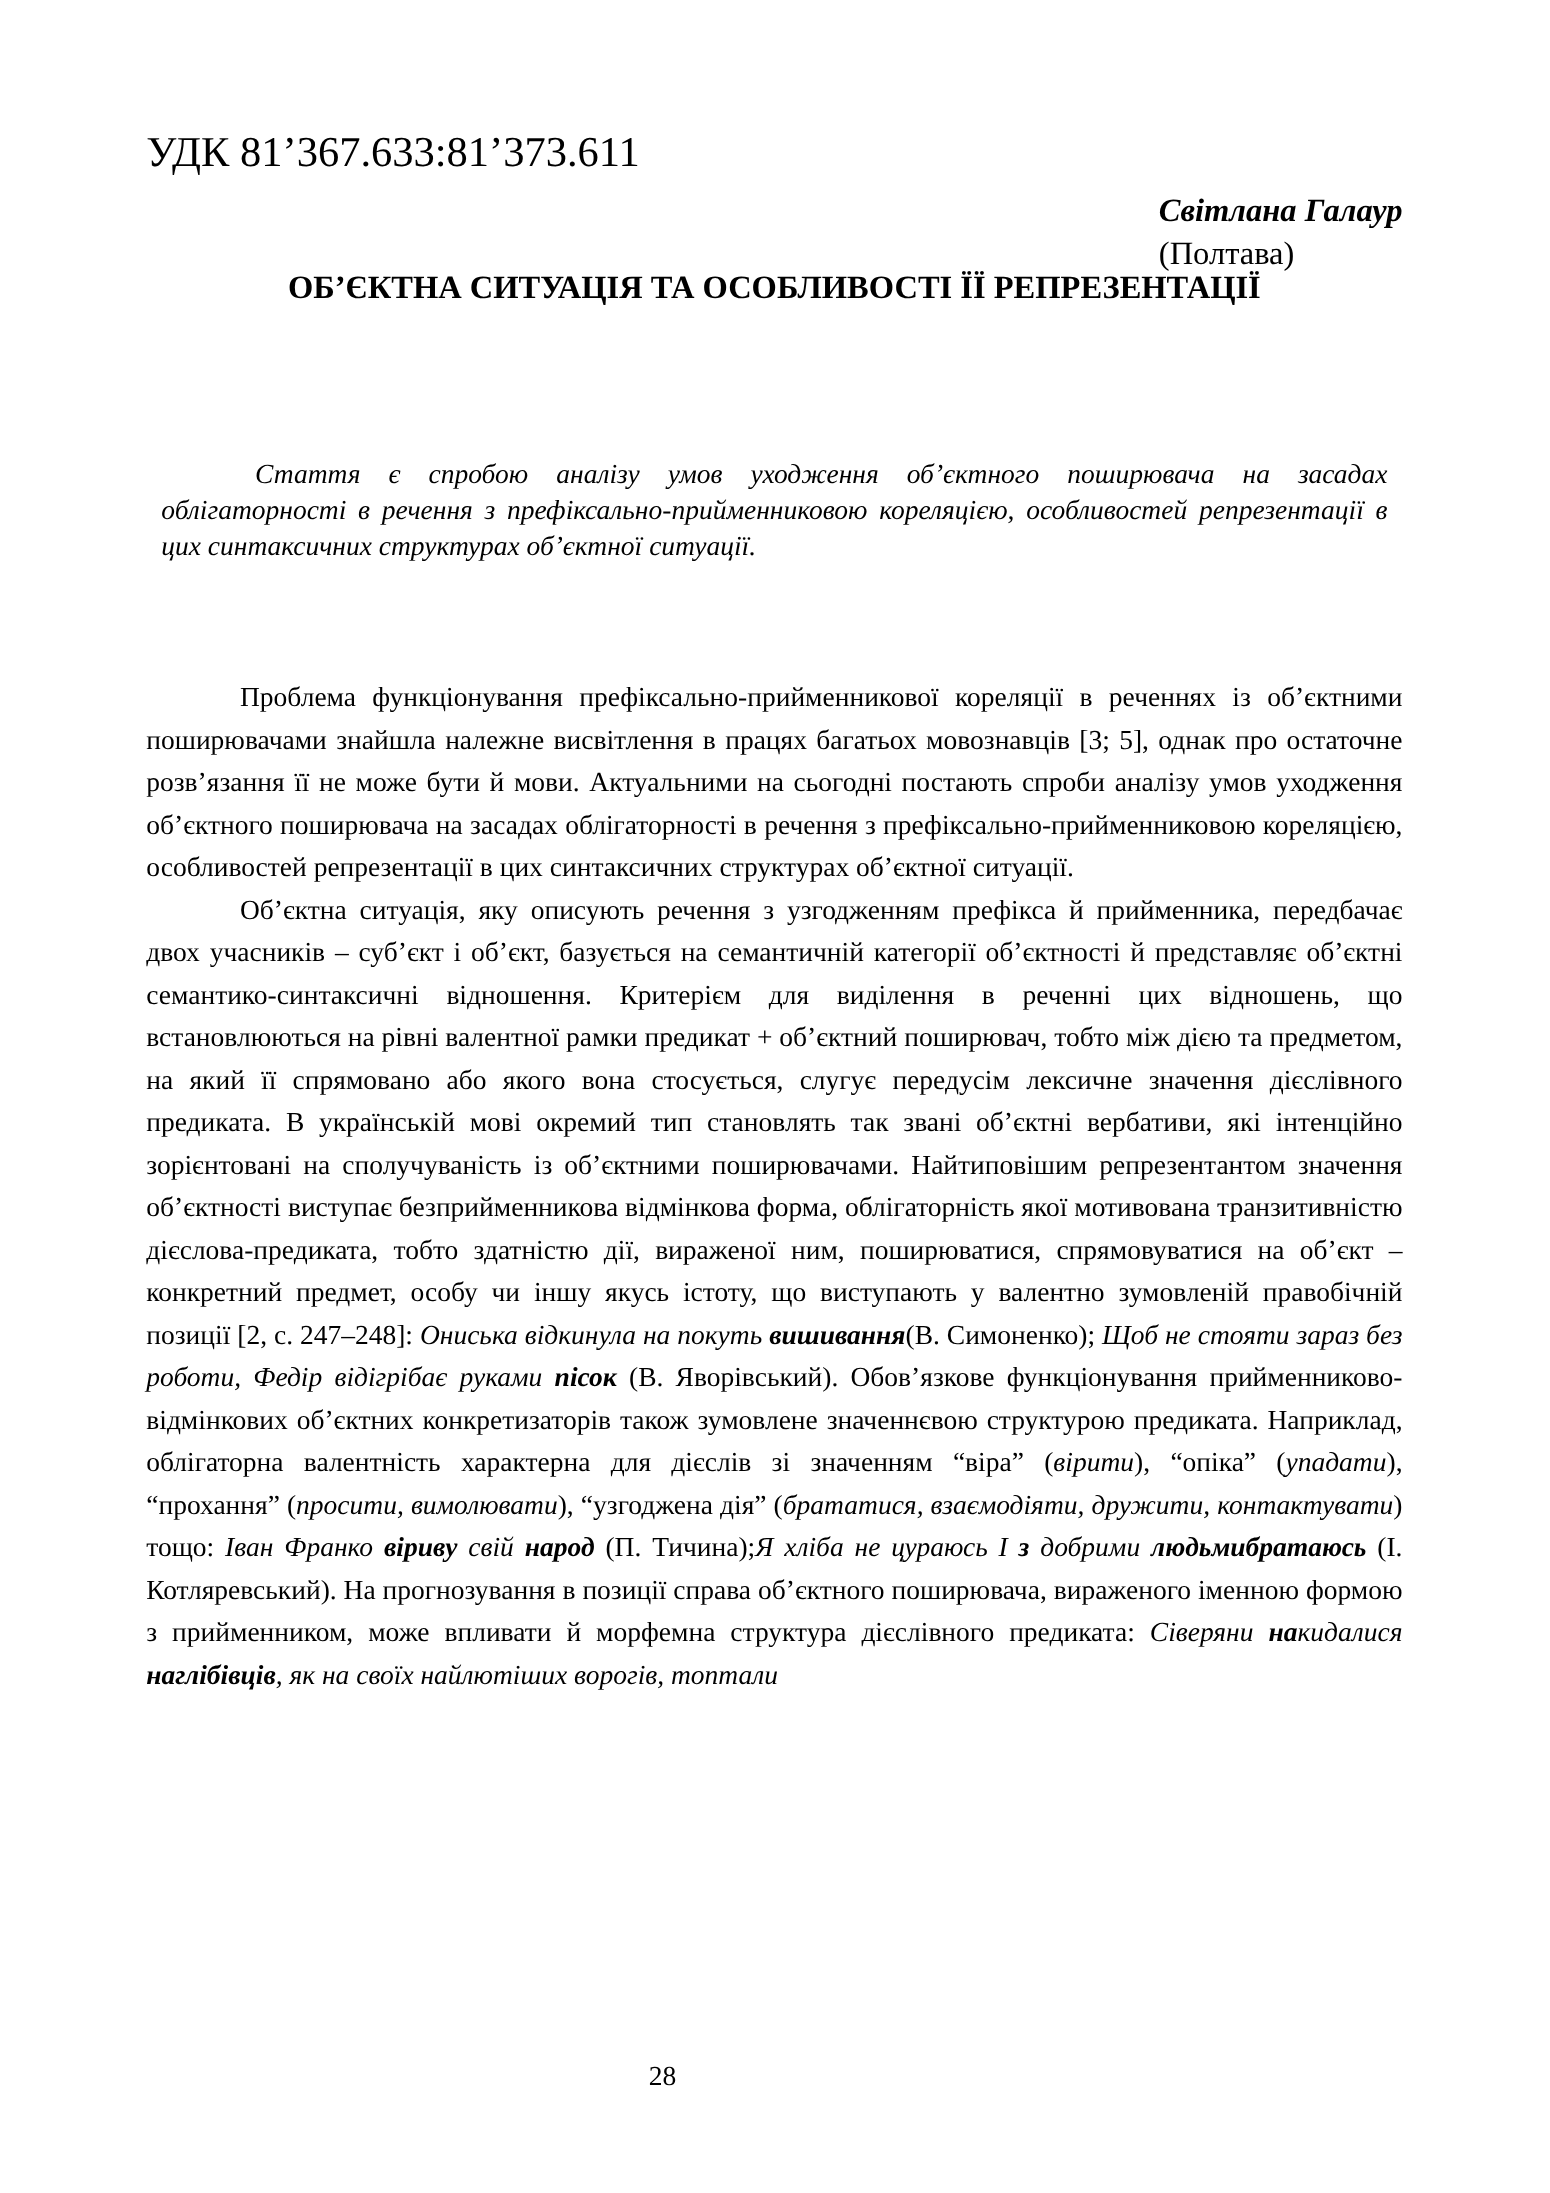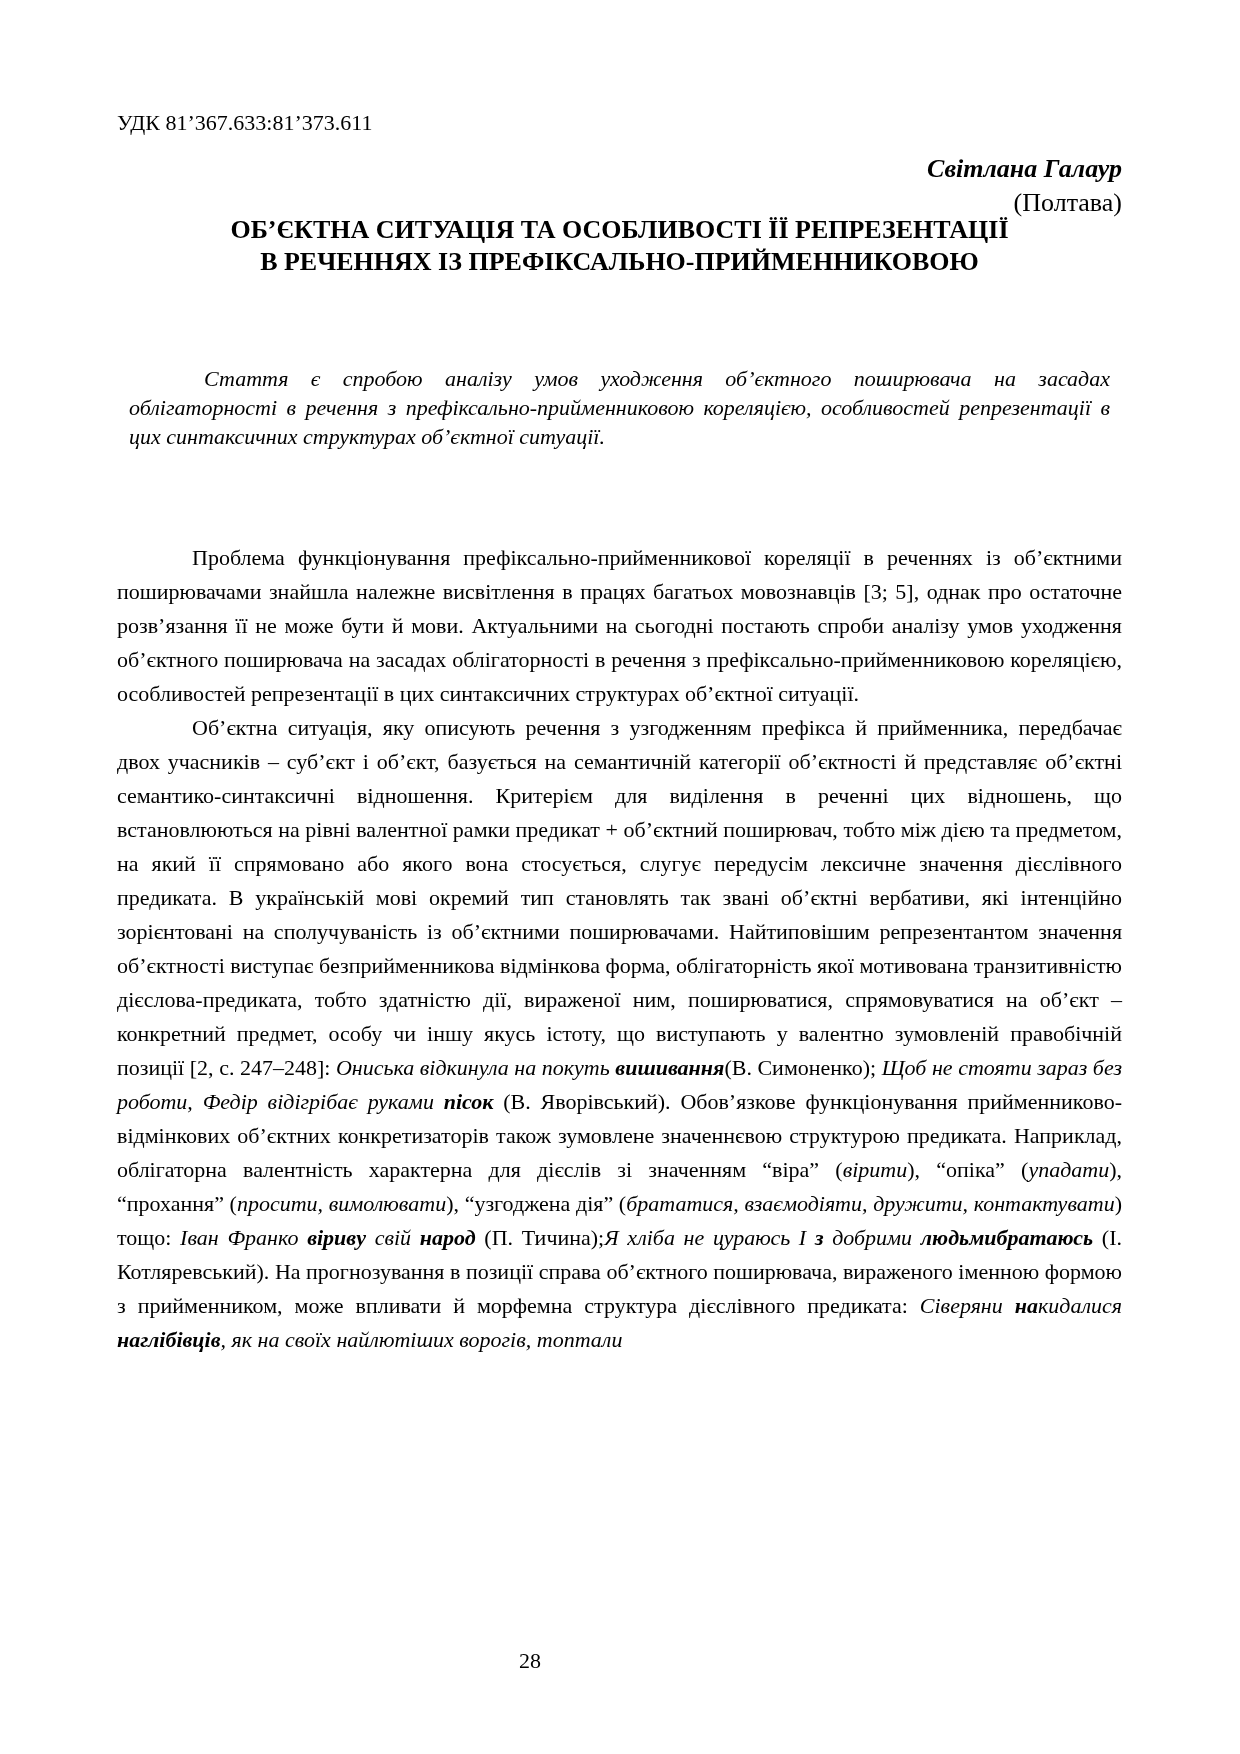--- a/index.html
+++ b/index.html
@@ -1,20 +1,20 @@
 <!DOCTYPE html>
 <html><head>
 <meta charset="utf-8">
 <style>
   html, body { margin: 0; padding: 0; background: #ffffff; }
   body { width: 1240px; height: 1754px; position: relative; overflow: hidden;
          font-family: "Liberation Serif", "DejaVu Serif", serif; color: #000; }
   .page { position: absolute; left: 117px; top: 0; width: 1005px; }
-  .udk { position: absolute; top: 108px; left: 0; font-size: 22px; line-height: 30px; }
-  .author { position: absolute; top: 152px; right: 0; text-align: right;
+  .udk { position: absolute; top: 108px; left: 0; font-size: 34px; line-height: 30px; }
+  .author { position: absolute; top: 152px; right: 0; text-align: left;
             font-size: 26px; line-height: 34px; }
   .author-name { font-weight: bold; font-style: italic; display: block; }
   .author-city { display: block; }
   .title { position: absolute; top: 214px; left: 0; width: 1005px; text-align: center;
            font-weight: bold; font-size: 26px; line-height: 32px; }
   .title span { display: block; }
   .abstract { position: absolute; top: 352px; left: 0; width: 1005px;
               font-style: italic; font-size: 22px; line-height: 29px; text-align: justify; }
   .abstract p { margin: 12px; text-indent: 75px; }
   .kw-label { font-weight: bold; }
@@ -32,21 +32,20 @@
 <div class="page">
   <div class="udk">УДК 81’367.633:81’373.611</div>
 
   <div class="author">
     <span class="author-name">Світлана Галаур</span>
     <span class="author-city">(Полтава)</span>
   </div>
 
   <div class="title">
     <span>ОБ’ЄКТНА СИТУАЦІЯ ТА ОСОБЛИВОСТІ ЇЇ РЕПРЕЗЕНТАЦІЇ</span>
-    <span>В РЕЧЕННЯХ ІЗ ПРЕФІКСАЛЬНО-ПРИЙМЕННИКОВОЮ</span>
   </div>
 
   <div class="abstract">
     <p>Стаття є спробою аналізу умов уходження об’єктного поширювача на засадах облігаторності в речення з префіксально-прийменниковою кореляцією, особливостей репрезентації в цих синтаксичних структурах об’єктної ситуації.</p>
   </div>
 
   <div class="body-text">
     <p>Проблема функціонування префіксально-прийменникової кореляції в реченнях із об’єктними поширювачами знайшла належне висвітлення в працях багатьох мовознавців [3; 5], однак про остаточне розв’язання її не може бути й мови. Актуальними на сьогодні постають спроби аналізу умов уходження об’єктного поширювача на засадах облігаторності в речення з префіксально-прийменниковою кореляцією, особливостей репрезентації в цих синтаксичних структурах об’єктної ситуації.</p>
     <p><span>Об’єктна ситуація, яку описують речення з узгодженням префікса й прийменника, передбачає двох учасників – суб’єкт і об’єкт, базується на семантичній категорії об’єктності й представляє об’єктні семантико-синтаксичні відношення. Критерієм для виділення в реченні цих відношень, що встановлюються на рівні валентної рамки предикат + об’єктний поширювач, тобто між дією та предметом, на який її спрямовано або якого вона стосується, слугує передусім лексичне значення дієслівного предиката. В українській мові окремий тип становлять так звані об’єктні вербативи, які інтенційно зорієнтовані на сполучуваність із об’єктними поширювачами. Найтиповішим репрезентантом значення об’єктності виступає безприйменникова відмінкова форма, облігаторність якої мотивована транзитивністю дієслова-предиката, тобто здатністю дії, вираженої ним, поширюватися, спрямовуватися на об’єкт – конкретний предмет, особу чи іншу якусь істоту, що виступають у валентно зумовленій правобічній позиції [2, с. 247–248]: </span><span class="it">Ониська відкинула на покуть </span><span class="bi">вишивання</span><span>(В. Симоненко); </span><span class="it">Щоб не стояти зараз без роботи, Федір відігрібає руками </span><span class="bi">пісок</span><span> (В. Яворівський). Обов’язкове функціонування прийменниково-відмінкових об’єктних конкретизаторів також зумовлене значеннєвою структурою  предиката. Наприклад, облігаторна валентність характерна для дієслів зі значенням “віра” (</span><span class="it">вірити</span><span>), “опіка” (</span><span class="it">упадати</span><span>), “прохання” (</span><span class="it">просити, вимолювати</span><span>), “узгоджена дія” (</span><span class="it">брататися, взаємодіяти, дружити, контактувати</span><span>) тощо: </span><span class="it">Іван Франко </span><span class="bi">віриву</span><span class="it"> свій </span><span class="bi">народ</span><span> (П. Тичина);</span><span class="it">Я хліба не цураюсь І </span><span class="bi">з</span><span class="it"> добрими </span><span class="bi">людьмибратаюсь</span><span> (І. Котляревський).  На прогнозування в позиції справа об’єктного поширювача, вираженого іменною формою з прийменником, може впливати й морфемна структура дієслівного предиката: </span><span class="it">Сіверяни </span><span class="bi">на</span><span class="it">кидалися </span><span class="bi">наглібівців</span><span class="it">, як на своїх найлютіших ворогів, топтали</span></p>
   </div>

